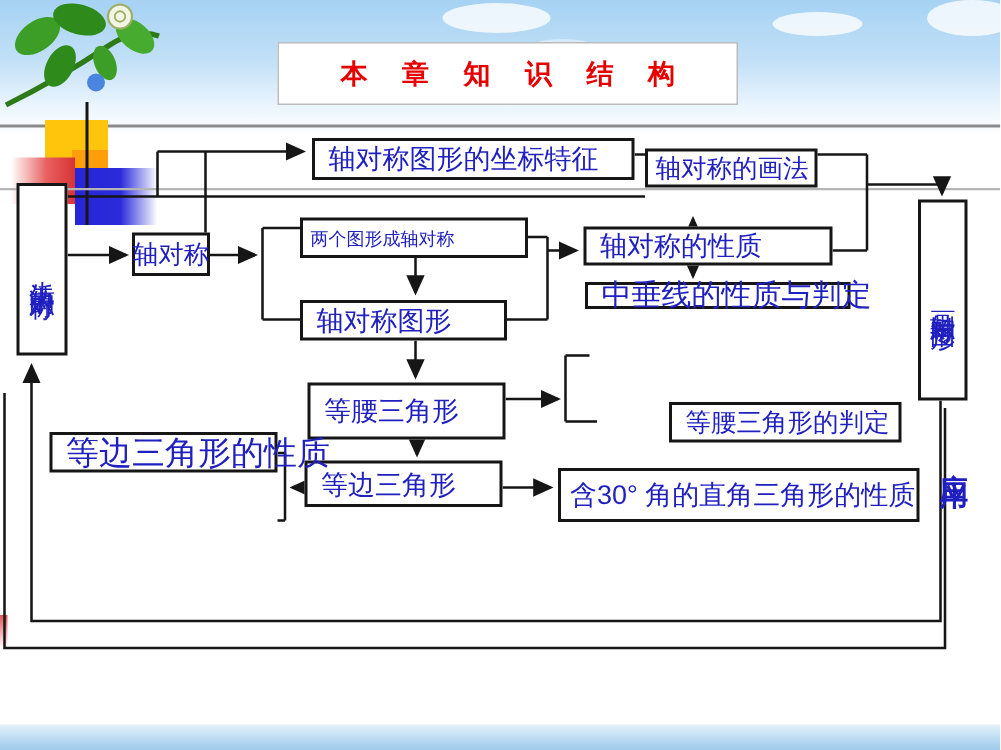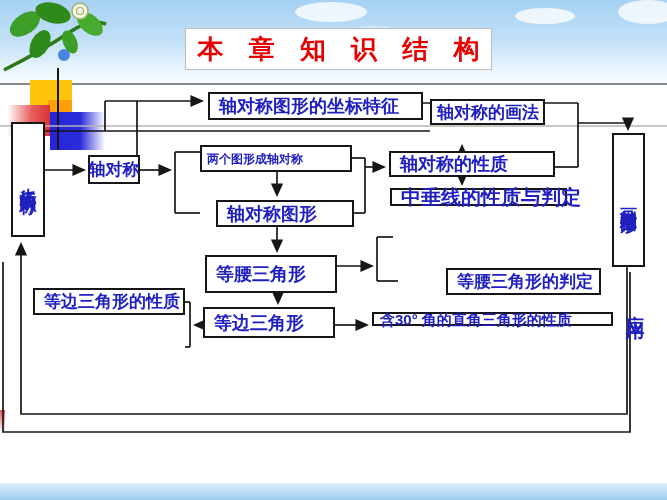--- a/index.html
+++ b/index.html
@@ -20,26 +20,26 @@
   .sq-pink{left:8px;top:105px;width:42px;height:31px;
            background:linear-gradient(90deg,rgba(250,225,218,.15) 0%,#e86060 55%,#d83434 100%);}
   .sq-blue{left:50px;top:112px;width:55px;height:38px;
            background:linear-gradient(90deg,#2626d8 0%,#2b2bdc 55%,rgba(90,90,235,0) 100%);}
   .vline-black{left:57px;top:68px;width:2px;height:82px;background:#161616;}
   .sq-red-sliver{left:0;top:410px;width:5px;height:22px;
            background:linear-gradient(180deg,#e05555,#ffffff);}
   
   .title-box{position:absolute;left:185px;top:28px;width:305px;height:40px;background:#fff;
              border:1px solid #bcbcbc;display:flex;align-items:center;justify-content:center;}
-  .title-text{font-size:26px;font-weight:bold;letter-spacing:9px;padding-left:9px;white-space:nowrap;}
+  .title-text{font-size:18px;font-weight:bold;letter-spacing:9px;padding-left:9px;white-space:nowrap;}
   
   svg.wires{position:absolute;left:0;top:0;z-index:2;}
   
   .node{position:absolute;z-index:3;background:#fff;border:2px solid #161616;box-sizing:border-box;
-        color:#2020c0;font-weight:bold;font-size:18px;line-height:1;
+        color:#2020c0;font-weight:normal;font-size:18px;line-height:1;
         display:flex;align-items:center;white-space:nowrap;padding-left:9px;}
   .node.center{justify-content:center;padding-left:0;}
   .node.vert{writing-mode:vertical-rl;text-orientation:upright;justify-content:center;
              padding-left:0;letter-spacing:2px;}
   .plain-label{position:absolute;z-index:3;color:#2020c0;font-weight:bold;font-size:19px;
                writing-mode:vertical-rl;text-orientation:upright;letter-spacing:6px;}
 </style>
 </head>
 <body>
 
@@ -141,38 +141,38 @@
   </svg>
 
   <div class="node vert" style="left:11px;top:122px;width:34px;height:115px;font-size:17px;">生活中的对称</div>
 
   <div class="node center" style="left:88px;top:155px;width:52px;height:29px;font-size:17px;">轴对称</div>
 
   <div class="node" style="left:208px;top:92px;width:215px;height:28px;">轴对称图形的坐标特征</div>
 
   <div class="node" style="left:200px;top:145px;width:152px;height:27px;font-size:12px;padding-left:5px;">两个图形成轴对称</div>
 
-  <div class="node" style="left:200px;top:200px;width:138px;height:27px;margin-left:16px;">轴对称图形</div>
+  <div class="node" style="left:200px;top:200px;width:138px;height:27px;">轴对称图形</div>
 
   <div class="node" style="left:430px;top:99px;width:115px;height:26px;font-size:17px;padding-left:5px;">轴对称的画法</div>
 
   <div class="node" style="left:389px;top:151px;width:166px;height:26px;">轴对称的性质</div>
 
   <div class="node" style="left:390px;top:188px;width:177px;height:18px;font-size:20px;">中垂线的性质与判定</div>
 
   <div class="node" style="left:205px;top:255px;width:132px;height:38px;">等腰三角形</div>
 
 
   <div class="node" style="left:398px;top:268px;width:155px;height:27px;font-size:17px;margin-left:48px;">等腰三角形的判定</div>
 
   <div class="node" style="left:203px;top:307px;width:132px;height:31px;">等边三角形</div>
 
-  <div class="node" style="left:33px;top:288px;width:152px;height:27px;font-size:17px;">等边三角形的性质</div>
+  <div class="node" style="left:33px;top:288px;width:152px;height:27px;font-size:22px;">等边三角形的性质</div>
 
 
-  <div class="node" style="left:372px;top:312px;width:241px;height:14px;font-size:15px;padding-left:6px;">含30° 角的直角三角形的性质</div>
+  <div class="node" style="left:372px;top:312px;width:241px;height:36px;font-size:18px;padding-left:6px;">含30° 角的直角三角形的性质</div>
 
   <div class="node vert" style="left:612px;top:133px;width:33px;height:134px;font-size:17px;">画轴对称图形</div>
 
   <div class="plain-label" style="left:622px;top:300px;">应用</div>
 
   <div class="bottom-strip"></div>
 </div>
 
 </body></html>

